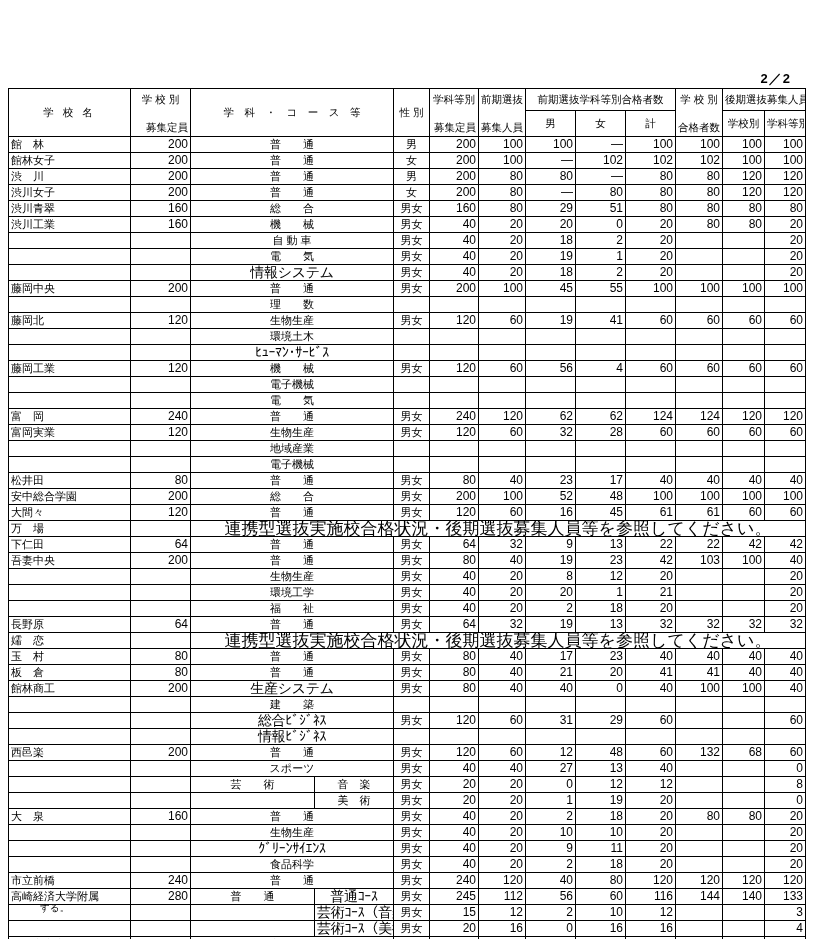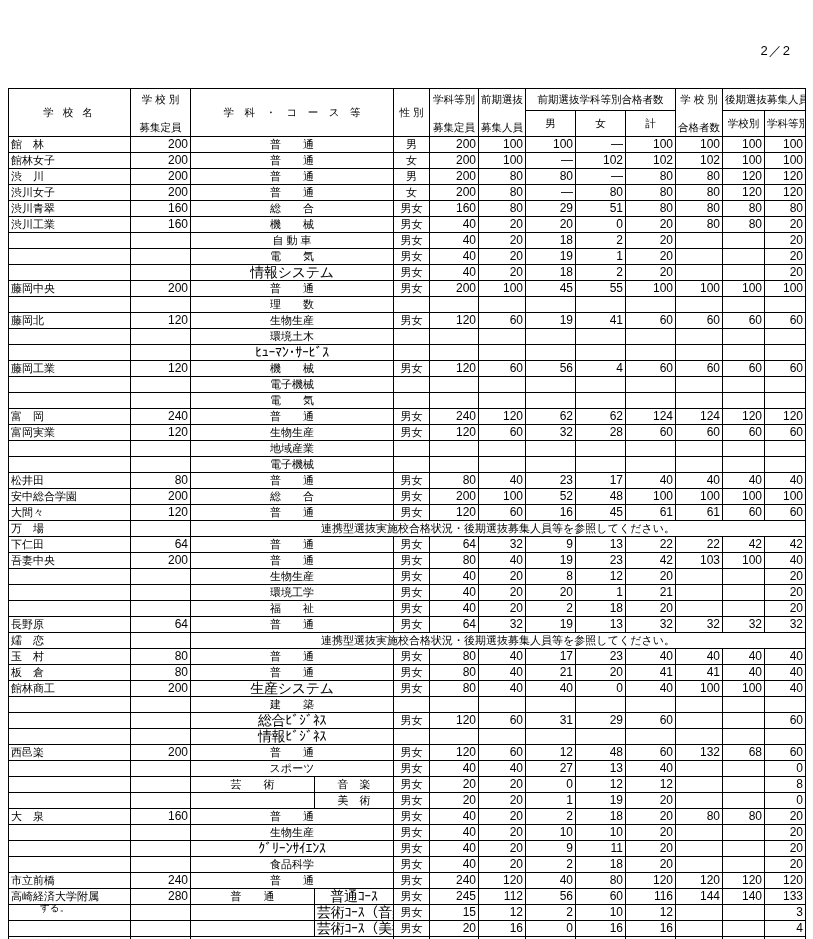--- a/index.html
+++ b/index.html
@@ -5,22 +5,22 @@
   html,body{margin:0;padding:0;background:#fff;}
   body{
     width:813px;height:939px;
     font-family:"Liberation Sans","DejaVu Sans",sans-serif;
     color:#000;
     position:relative;
     overflow:hidden;
   }
   .page{position:relative;width:813px;height:939px;box-sizing:border-box;}
   .page-num{
-    position:absolute;top:42px;right:22px;
-    font-size:13px;letter-spacing:1px;font-weight:normal;
+    position:absolute;top:70px;right:22px;
+    font-size:13px;letter-spacing:1px;font-weight:bold;
   }
   table.main{
     position:absolute;left:8px;top:88px;
     width:797px;
     border-collapse:collapse;
     table-layout:fixed;
     font-size:11px;
   }
   table.main td,table.main th{
     border:1px solid #000;
@@ -30,27 +30,27 @@
     box-sizing:border-box;
     overflow:hidden;
     white-space:nowrap;
     font-weight:normal;
   }
   th{font-size:10.5px;text-align:center;}
   .hdr-tall{height:48px;line-height:normal;vertical-align:middle;margin-top:12px;}
   .hdr-sp{letter-spacing:3px;}
   .hdr-two{padding:2px 1px;}
   .hdr-two .l1{display:block;line-height:14px;}
-  .hdr-two .l2{display:block;line-height:14px;margin-top:14px;}
+  .hdr-two .l2{display:block;line-height:14px;margin-top:14px;text-align:right;}
   .num{text-align:right;padding-right:3px;font-size:12px;}
   .ctr{text-align:center;}
   .school{text-align:left;padding-left:4px;font-size:11px;margin-left:36px;}
   .dept{text-align:center;padding-left:3px;font-size:11px;}
   .kana-narrow{font-size:14px;letter-spacing:-0.3px;}
-  .merged-note{text-align:center;font-size:11px;}
+  .merged-note{text-align:center;font-size:17px;}
   .thick-top{border-top:2px solid #000;}
   .thick-l{border-left:2px solid #000;}
   .thick-r{border-right:2px solid #000;}
   .grp-top{border-top:1.6px solid #555;}
   .notes{
     position:absolute;left:10px;top:900px;width:793px;
     font-size:9.6px;line-height:16px;
   }
   .notes .n-line{display:block;}
   .notes .indent{padding-left:30px;}

